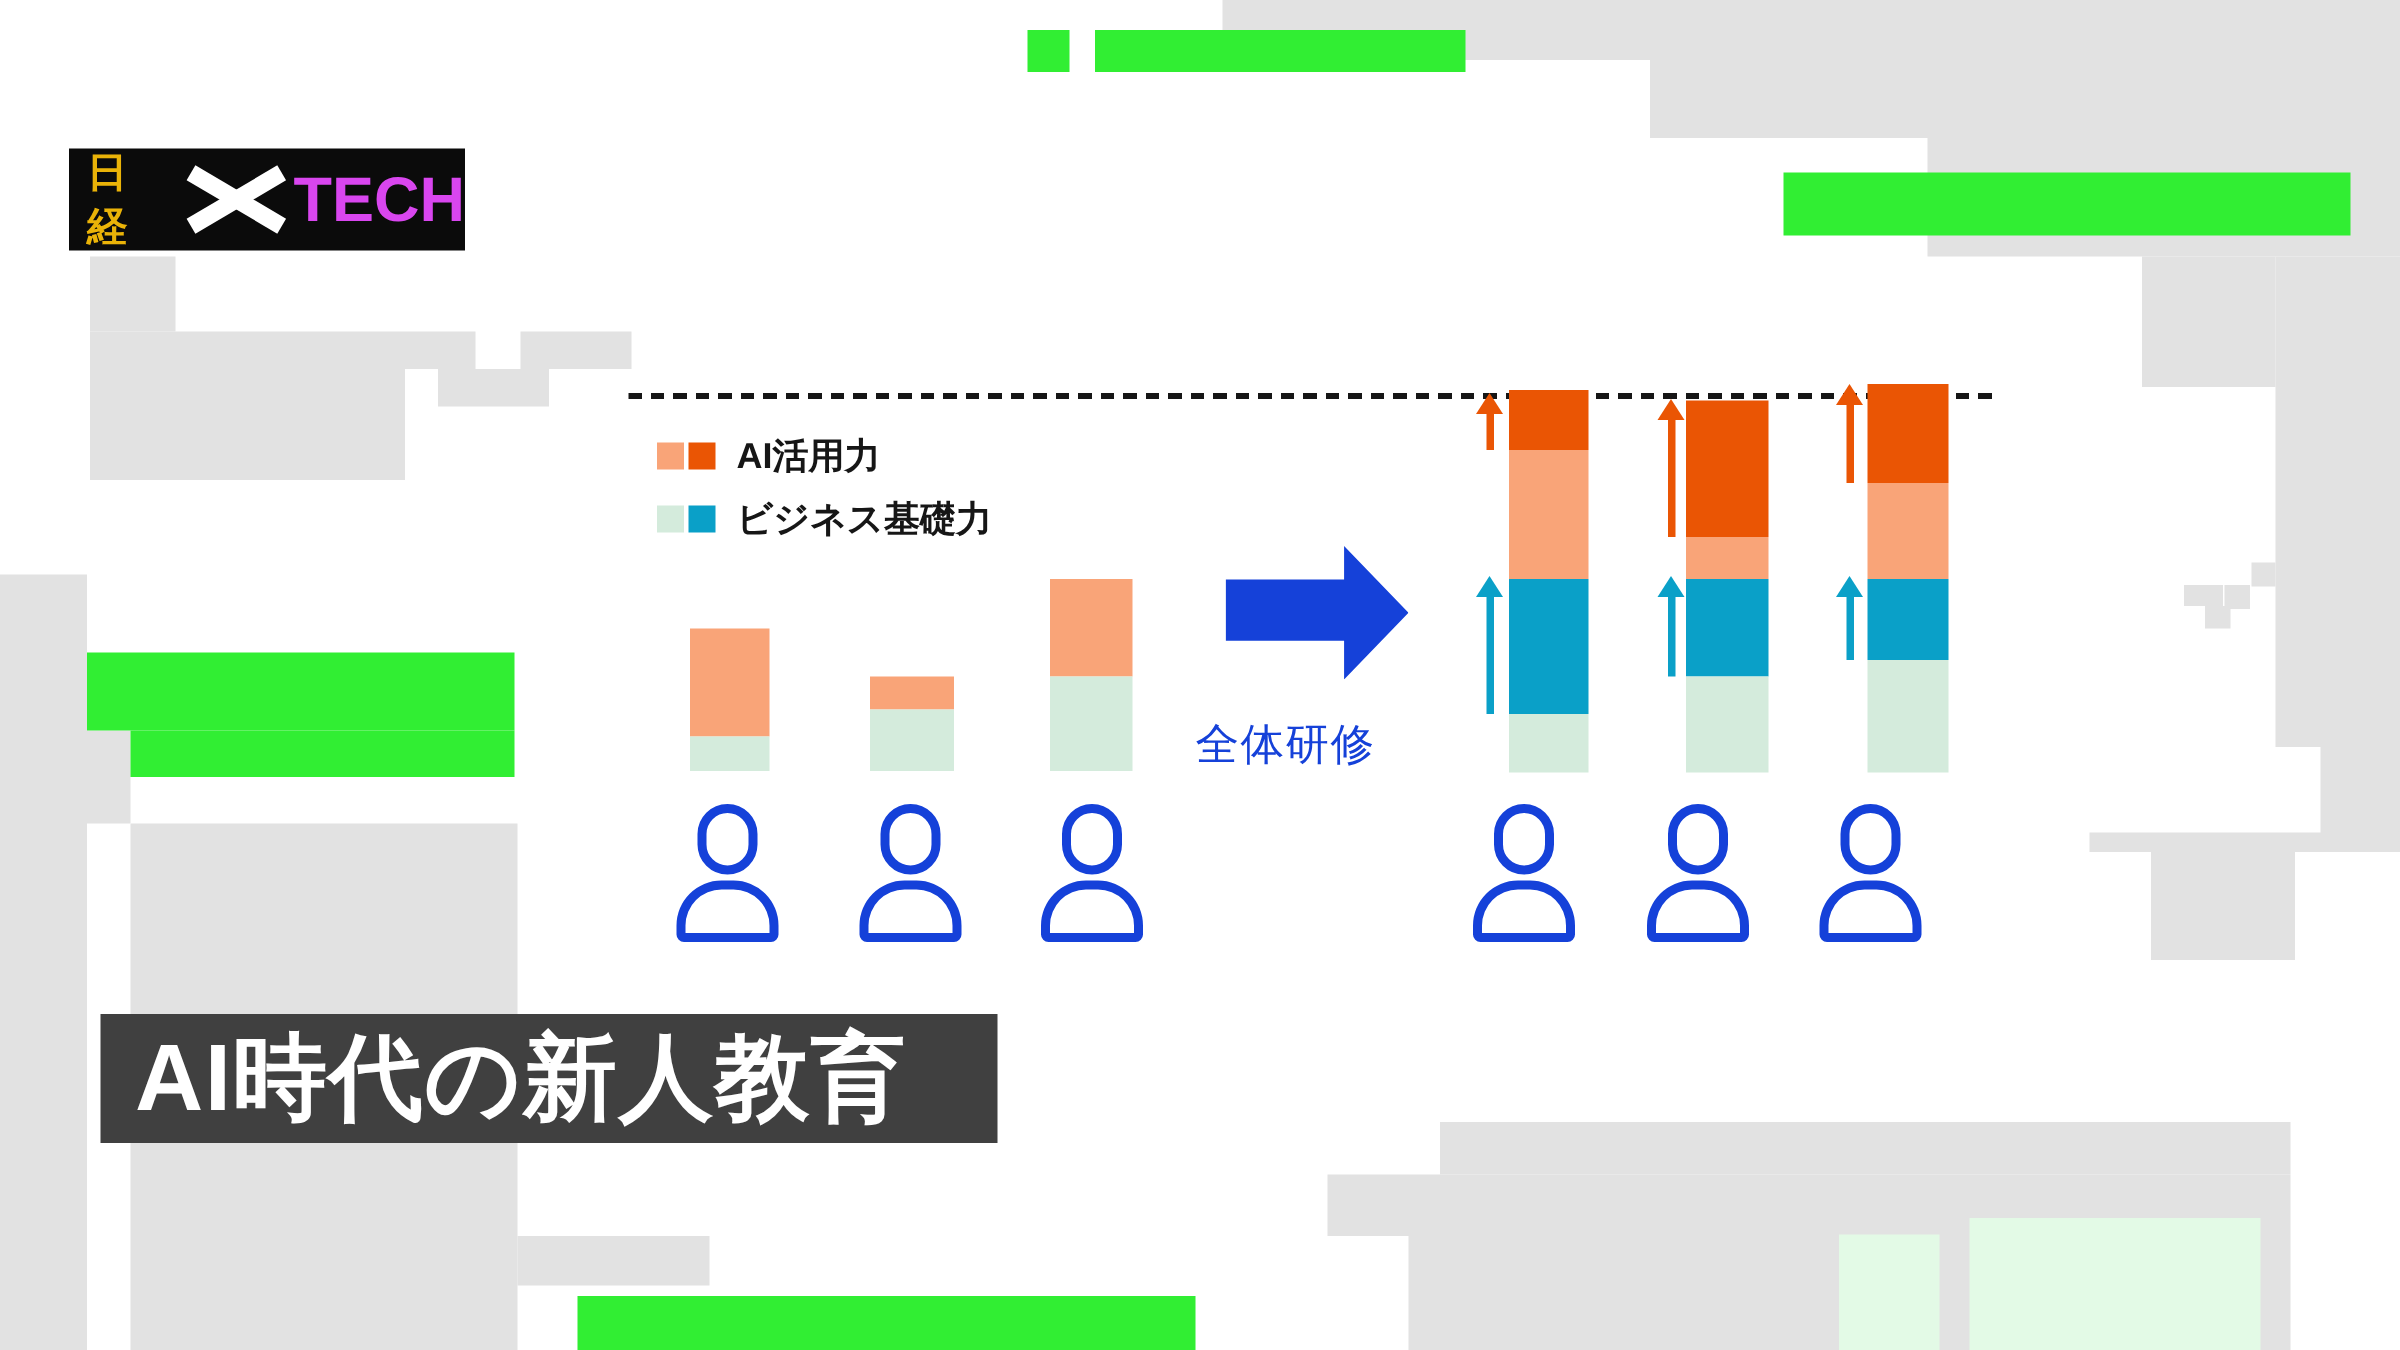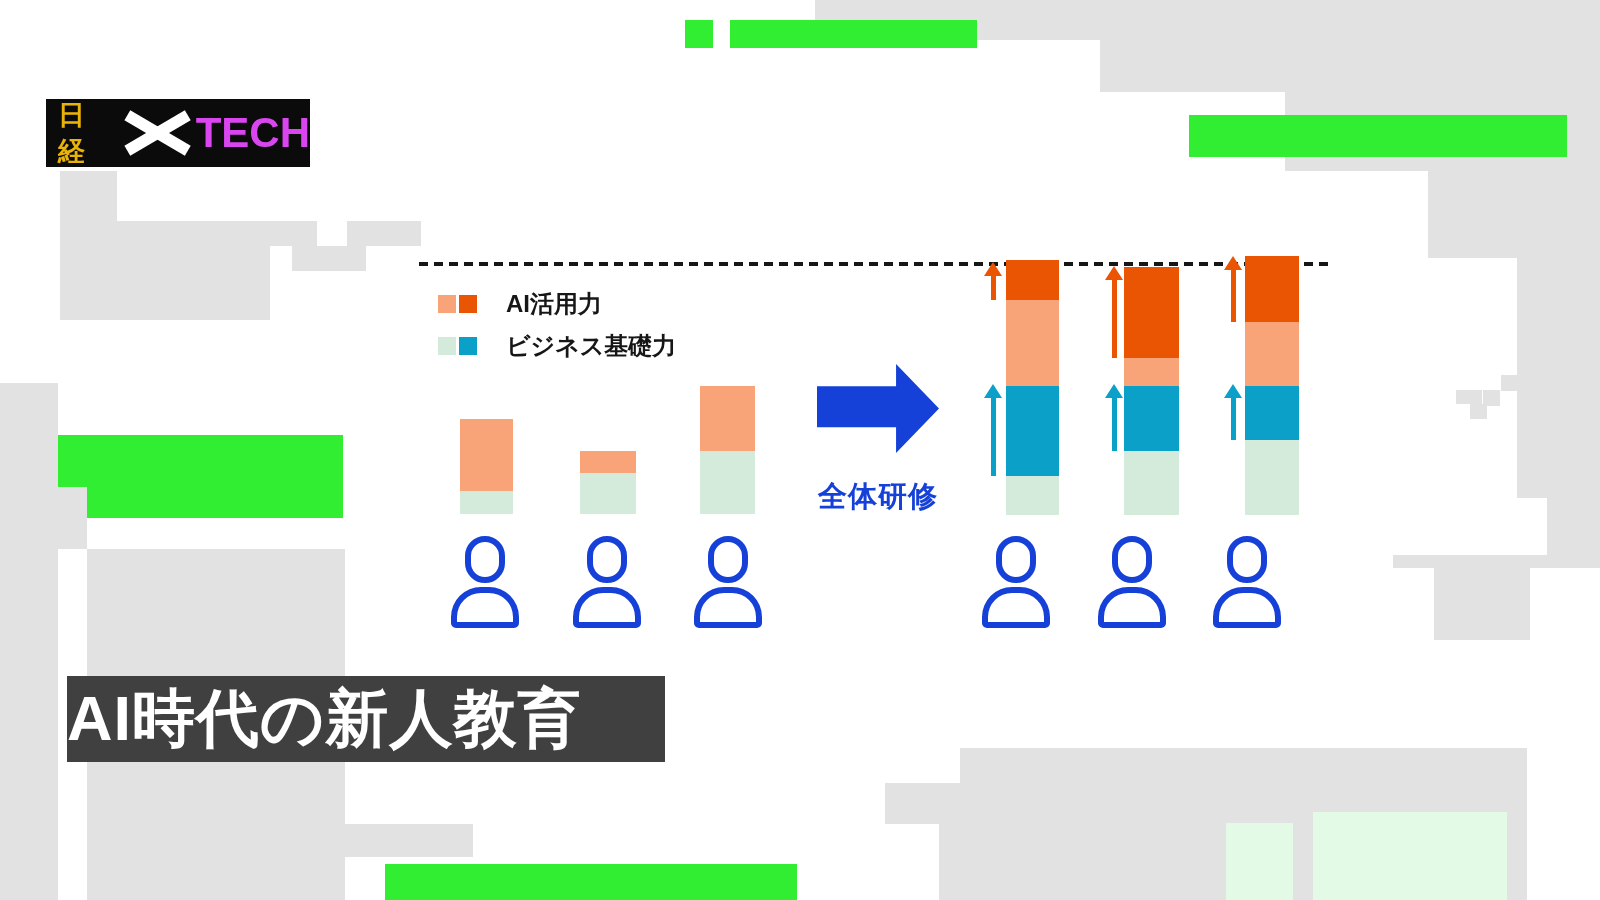--- a/index.html
+++ b/index.html
@@ -15,42 +15,42 @@
   .logo svg{display:block;margin-left:12px}
   .logo .tech{color:#d946ef;font-weight:900;font-size:42px;margin-left:3px;letter-spacing:0}
 
   
   .dash-line{position:absolute;left:419px;top:262px;width:913px;height:4px;
              background:repeating-linear-gradient(90deg,var(--ink) 0 9px,transparent 9px 15px)}
 
   
   .legend-row{position:absolute;left:438px;display:flex;align-items:center;height:20px}
   .sw{width:18px;height:18px;margin-right:3px}
-  .legend-label{margin-left:26px;font-size:24px;font-weight:700;color:var(--ink);white-space:nowrap}
+  .legend-label{margin-left:11px;font-size:24px;font-weight:700;color:var(--ink);white-space:nowrap}
 
   
   .big-arrow{position:absolute;left:817px;top:364px;width:122px;height:89px;background:var(--blue);
              clip-path:polygon(0 25%,64.8% 25%,64.8% 0,100% 50%,64.8% 100%,64.8% 71%,0 71%)}
-  .arrow-label{position:absolute;left:797px;top:477px;width:162px;text-align:center;
-               color:var(--blue);font-size:29px;font-weight:700;letter-spacing:1px}
+  .arrow-label{position:absolute;left:797px;top:477px;width:162px;text-align:left;
+               color:var(--blue);font-size:29px;font-weight:400;letter-spacing:1px}
 
   
   .person{width:68px;height:92px}
   .p-head{position:absolute;left:14px;top:0;width:40px;height:47px;border:6px solid var(--blue);
           border-radius:20px;background:#fff}
   .p-body{position:absolute;left:0;top:51px;width:68px;height:41px;border:6px solid var(--blue);
           border-radius:30px 30px 5px 5px;background:#fff}
 
   
   .kicker{position:absolute;left:68px;top:607px;width:344px;height:57px;background:var(--dark_box);
           display:flex;align-items:center;padding-left:21px;color:#fff;font-size:34px;
           font-weight:700;letter-spacing:9px;white-space:nowrap}
   .title{position:absolute;background:var(--dark_box);color:#fff;display:flex;align-items:center;
          font-weight:900;white-space:nowrap}
-  .t1{left:67px;top:676px;width:598px;height:86px;font-size:63px;letter-spacing:1px}
+  .t1{left:67px;top:676px;width:598px;height:86px;font-size:63px;padding-left:23px;letter-spacing:1px}
   .t2{left:67px;top:773px;width:533px;height:86px;font-size:63px;padding-left:21px;letter-spacing:1px}
 </style>
 </head>
 <body>
 
 <div class="stage">
 
   <div id="decor-layer">
       <div style="left: 815px; top: 0px; width: 470px; height: 40px; background: var(--gray_block);"></div>
       <div style="left: 1100px; top: 0px; width: 186px; height: 92px; background: var(--gray_block);"></div>

